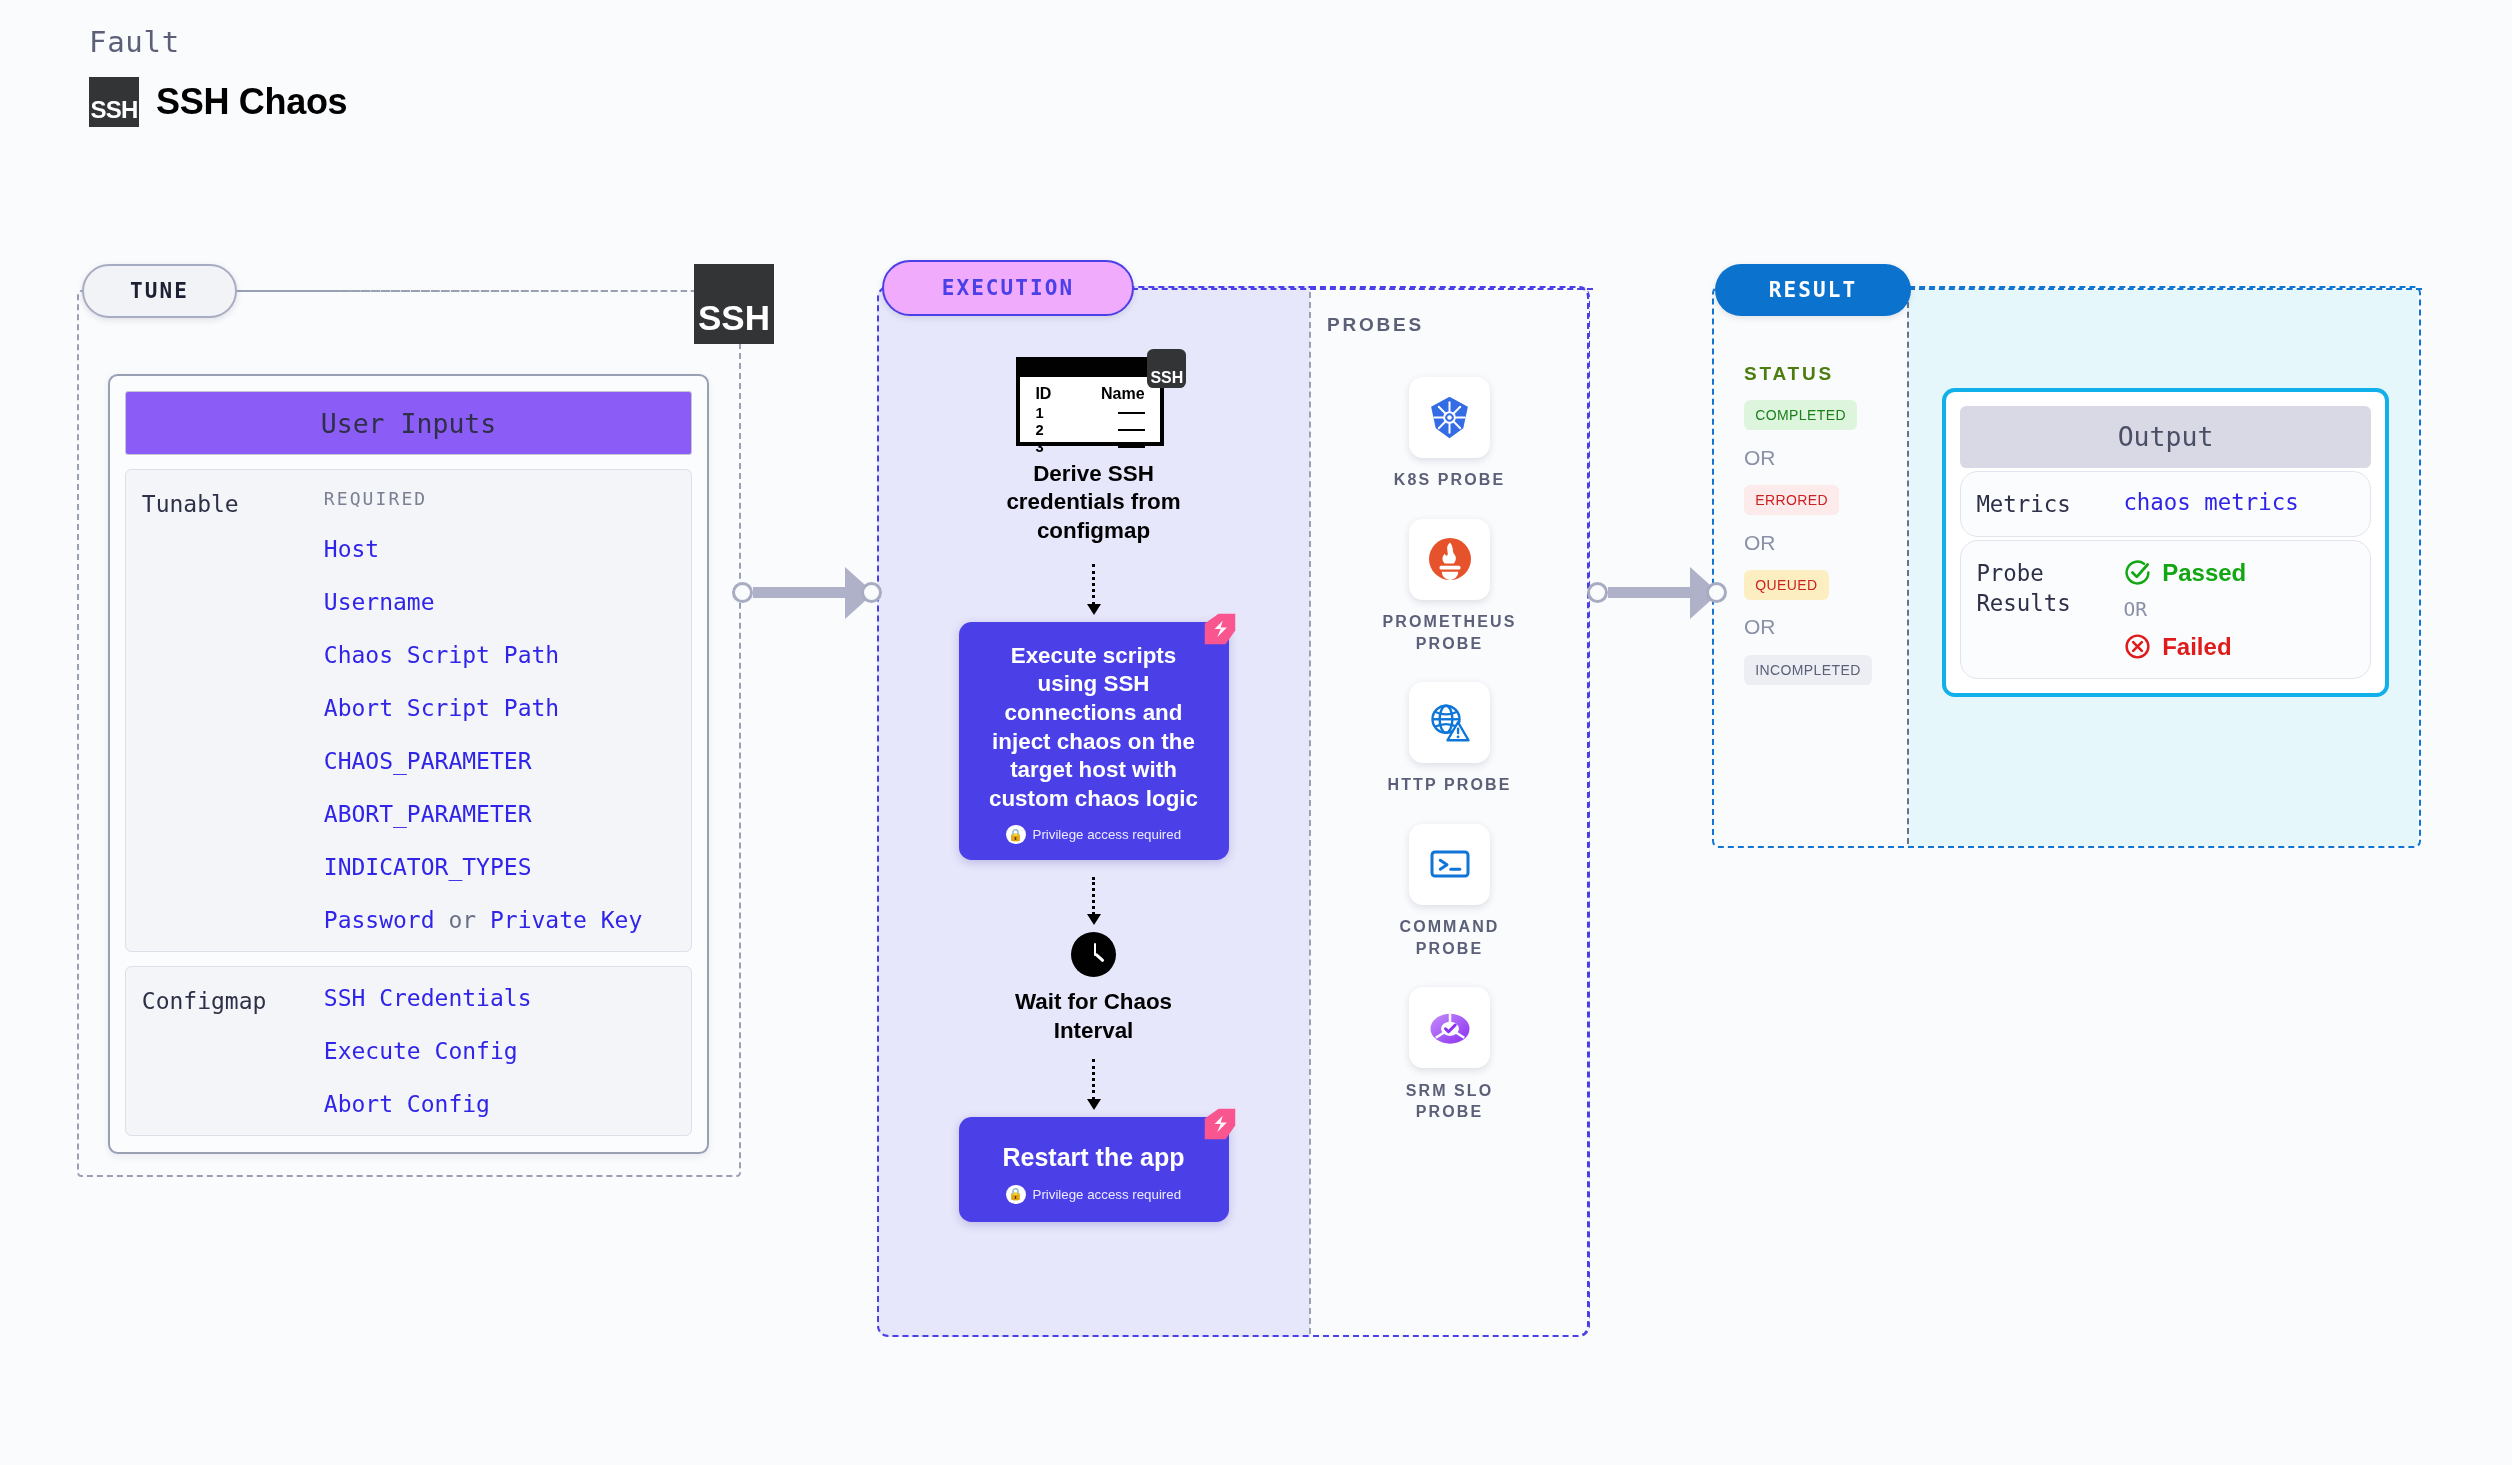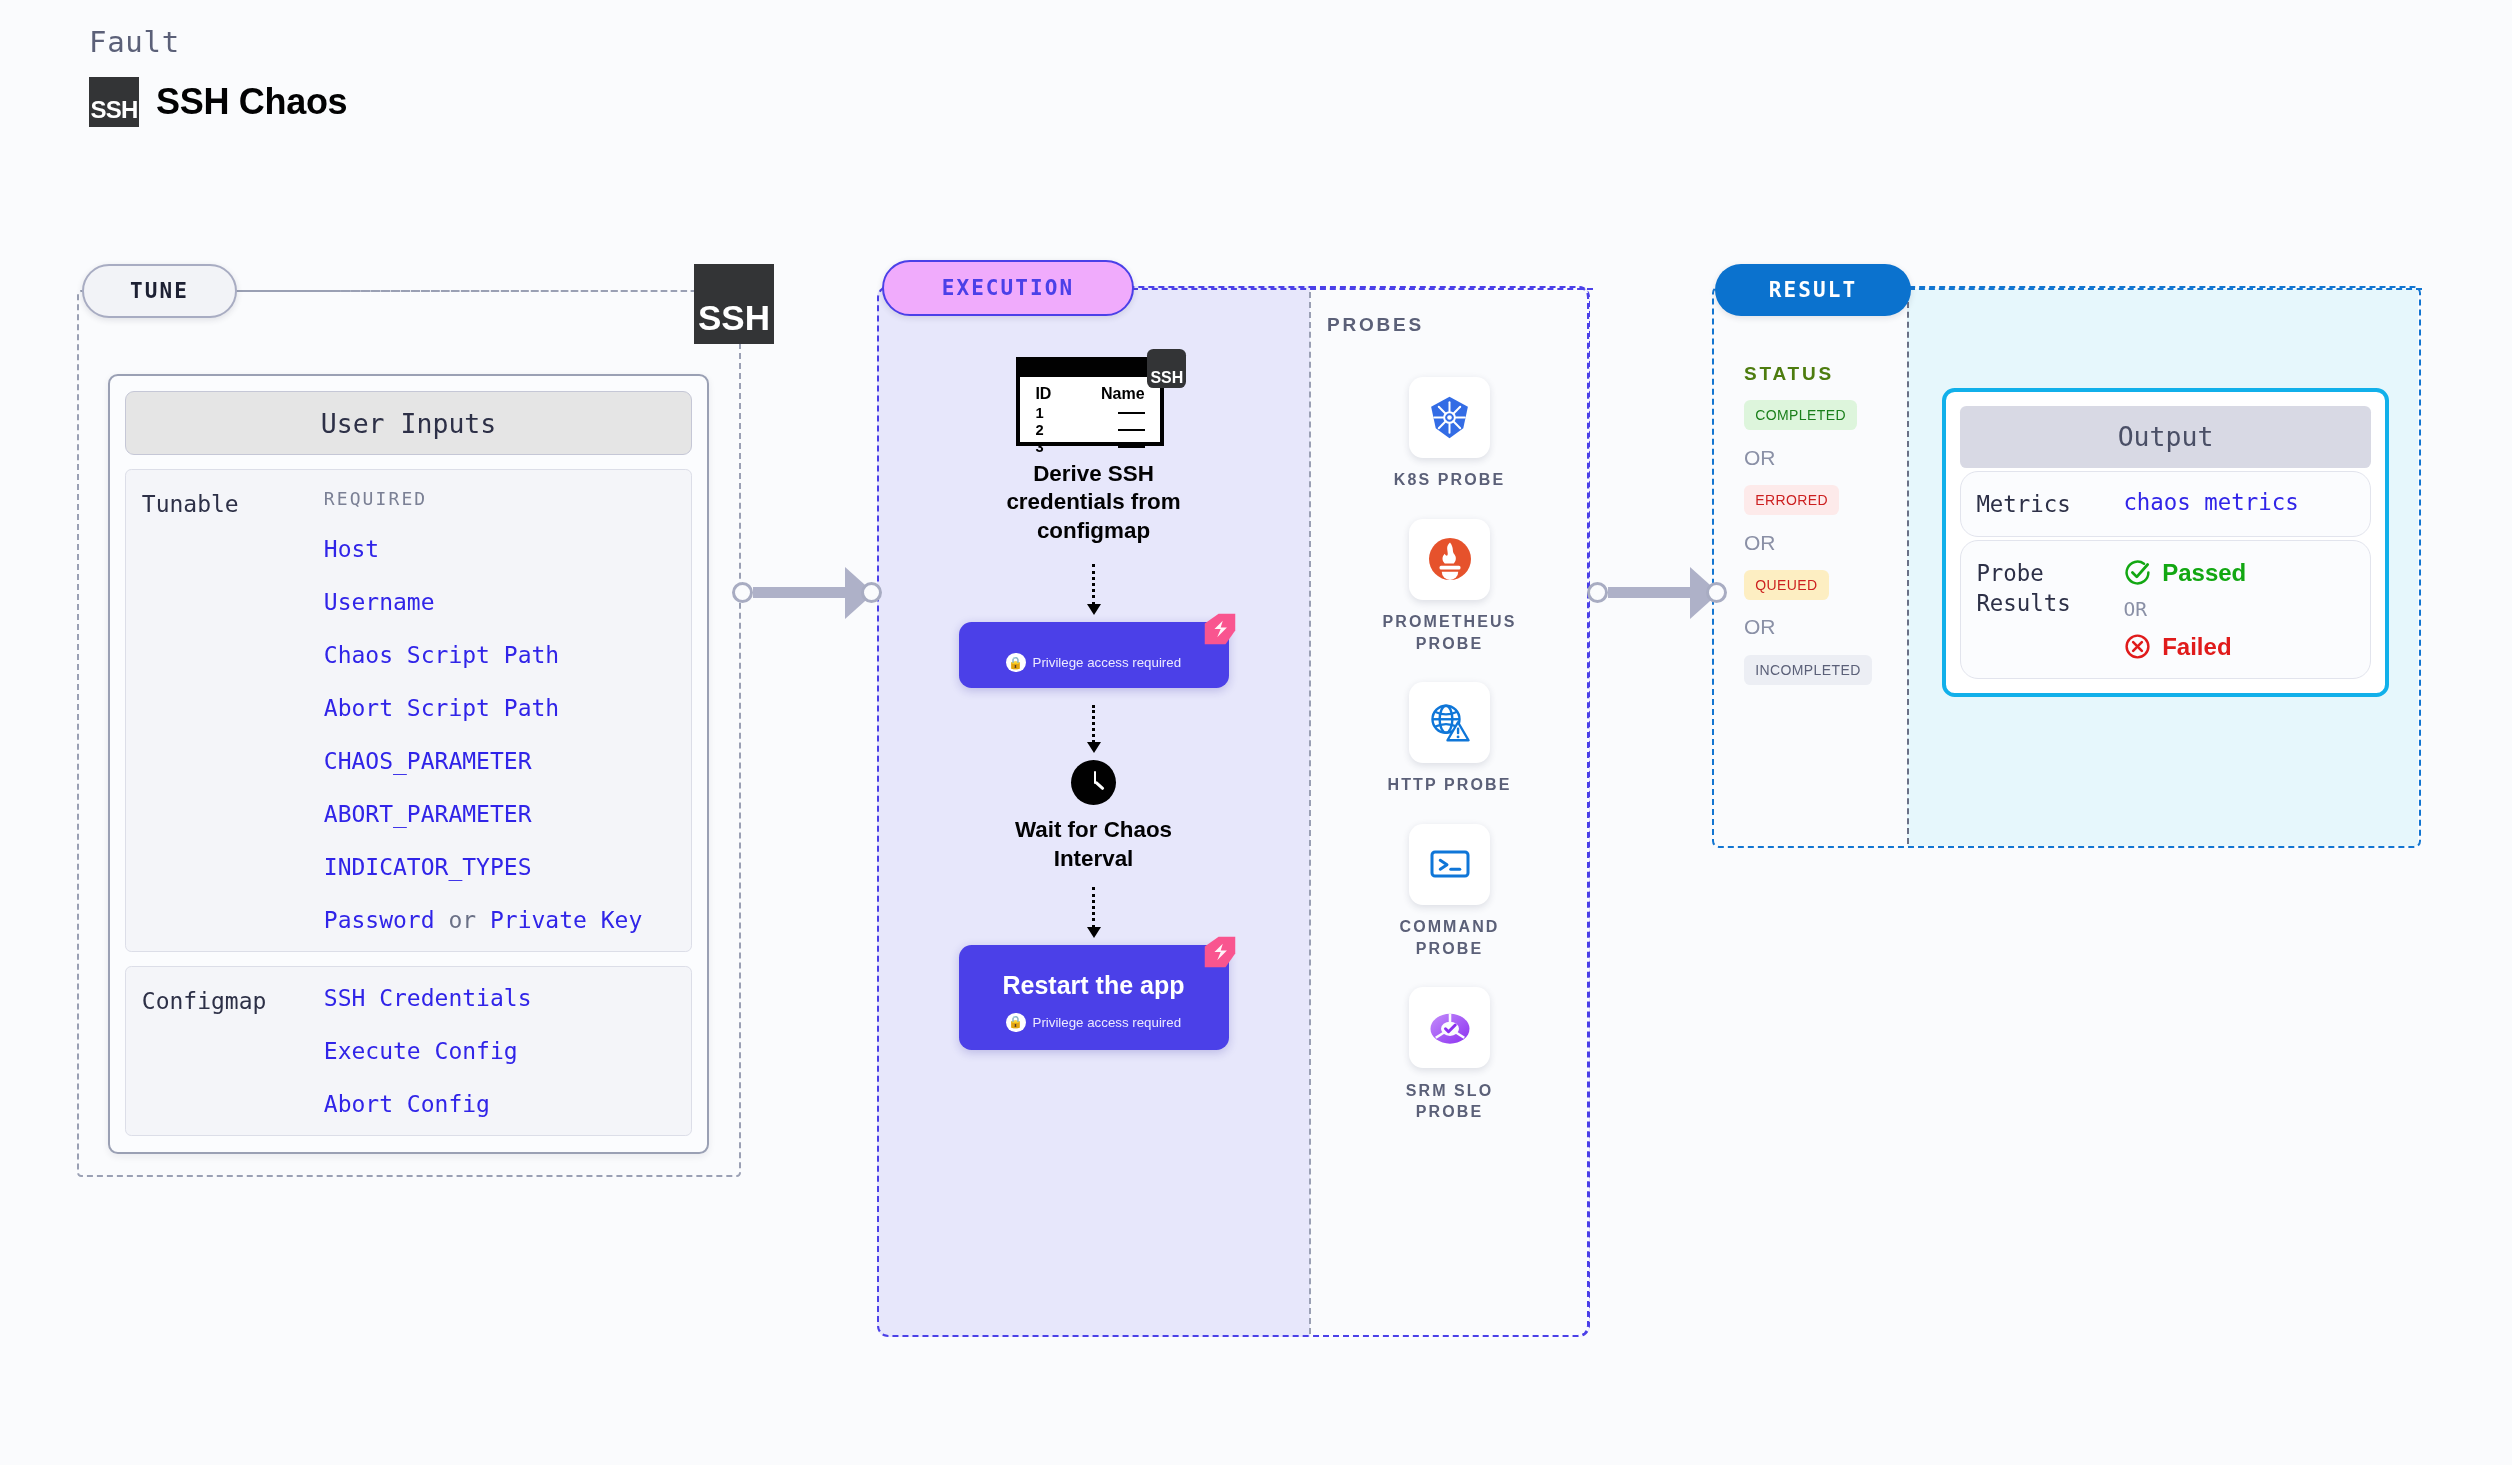--- a/index.html
+++ b/index.html
@@ -105,21 +105,21 @@
     border-top: 2.8px dashed #1275d1;
   }
 
   
   #user-inputs-card {
     position: absolute; left: 108px; top: 374px; width: 601px;
     background: #fbfcfe; border: 2.1px solid #9aa0b4; border-radius: 9.8px;
     padding: 15.4px; box-shadow: 0 2.1px 7px rgba(30,30,60,0.07);
   }
   #user-inputs-title {
-    background: #e5e5e5; border: 0.7px solid #c5c7d6; border-radius: 9px;
+    background: #8b5cf6; border: 0.7px solid #c5c7d6; border-radius: 3px;
     text-align: center; padding: 15.4px 0; font-size: 26.5px;
     font-family: "DejaVu Sans Mono", monospace; color: #2d3047; font-weight: 400;
   }
   .subcard {
     margin-top: 14px; background: #f4f5f9; border: 1.4px solid #dcdee8;
     border-radius: 6.3px; padding: 18px 15.4px; display: flex;
   }
   .sub-label {
     width: 182px; flex-shrink: 0; font-family: "DejaVu Sans Mono", monospace;
     font-size: 23px; color: #2d3047; padding-top: 2.8px;
@@ -382,20 +382,21 @@
   <div class="dot-arrow" style="margin-top:18px">
     <div class="line" style="height:41px"></div>
       <div class="head"></div>
   </div>
 
   <div class="exec-card" id="exec-card-1" style="margin-top:7px">
     <svg class="ribbon" viewBox="0 0 52 52">
       <path d="M4 18 L24 4 L48 4 L48 28 L34 48 L4 48 Z" fill="#f9558f"></path>
       <path d="M30 14 L18 26 L27 26 L22 38 L36 24 L27 24 Z" fill="#ffffff" opacity="0.95"></path>
     </svg>
+    <div class="exec-card-title">Execute scripts using SSH connections and inject chaos on the target host with custom chaos logic</div>
     <div class="priv-row">
       <span class="lock-ic">🔒</span>
       <span>Privilege access required</span>
     </div>
   </div>
 
   <div class="dot-arrow" style="margin-top:17px">
     <div class="line" style="height:38px"></div>
       <div class="head"></div>
   </div>

